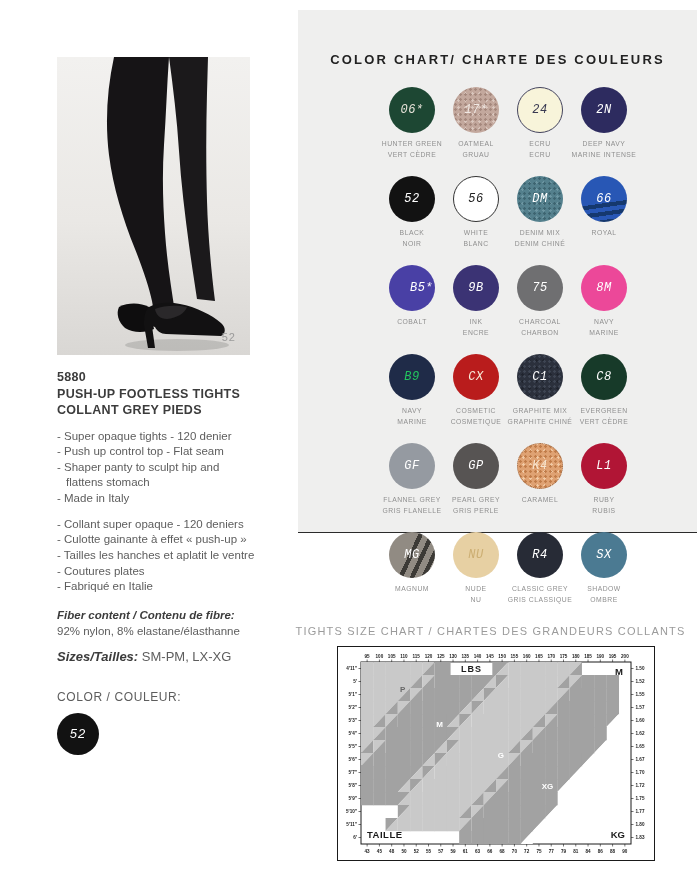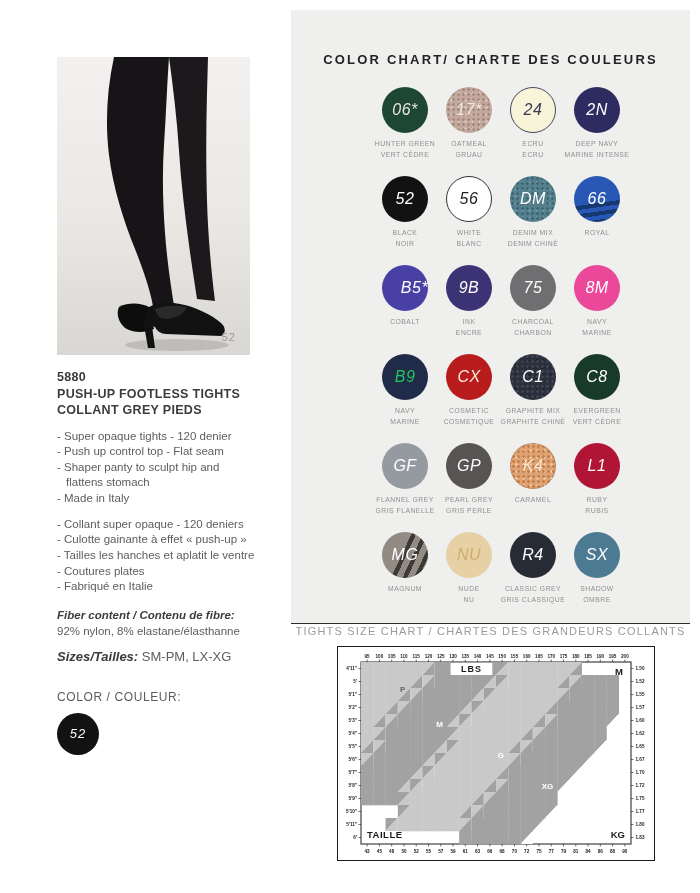--- a/index.html
+++ b/index.html
@@ -17,26 +17,26 @@
   ul.bullets li{padding-left:9px;text-indent:-9px;}
   ul.bullets li::before{content:"- ";}
   .fiber{margin:12px 0 0 0;font-size:11.5px;color:#5d5d5d;line-height:1.4;}
   .bi{font-weight:bold;font-style:italic;color:#3c3c3c;}
   .sizes{margin:10px 0 0 0;font-size:13px;color:#5d5d5d;}
   .color-label{margin:26px 0 0 0;font-size:12px;color:#5d5d5d;letter-spacing:.6px;}
   .sel-color{margin-top:9px;width:42px;height:42px;border-radius:50%;background:#121212;display:flex;align-items:center;justify-content:center;}
   .sel-color span{color:#ffffff;font-size:13px;font-style:italic;letter-spacing:1px;}
 
   
-  .color-card{position:absolute;left:291px;top:10px;width:399px;height:614px;background:#efefee;border-bottom:1.5px solid #2b2b2b;box-sizing:border-box;}
+  .color-card{position:absolute;left:298px;top:10px;width:399px;height:523px;background:#efefee;border-bottom:1.5px solid #2b2b2b;box-sizing:border-box;}
   .color-card h1{margin:0;padding-top:42px;text-align:center;font-size:13px;font-weight:bold;color:#222222;letter-spacing:2.2px;}
   .swatch-grid{margin:20px 0 0 82px;width:260px;display:grid;grid-template-columns:repeat(4,64px);grid-auto-rows:89px;}
   .cell{display:flex;flex-direction:column;align-items:center;}
   .circle{width:46px;height:46px;border-radius:50%;display:flex;align-items:center;justify-content:center;box-sizing:border-box;flex:none;}
-  .circle .code{font-size:16px;font-style:italic;letter-spacing:.5px;}
+  .circle .code{font-size:12px;font-style:italic;letter-spacing:.5px;font-family:Liberation Mono, monospace;}
   .lbl{margin-top:0;width:76px;text-align:center;font-size:6.8px;color:#8f8f8f;letter-spacing:.5px;line-height:1.6;text-transform:uppercase;}
   .lbl.en{margin-top:6px;}
   .p-speckle{background-image:radial-gradient(circle,var(--spk) 1px,transparent 1.5px),radial-gradient(circle,var(--spk2) 1px,transparent 1.4px);background-size:5px 5px,7px 7px;background-position:0 0,2px 3px;}
   .p-stripes-bottom{background-image:linear-gradient(172deg,transparent 58%,var(--stp) 58%,var(--stp) 66%,transparent 66%,transparent 74%,var(--stp) 74%,var(--stp) 82%,transparent 82%,transparent 90%,var(--stp) 90%);}
   .p-stripes-diag{background-image:linear-gradient(115deg,transparent 45%,var(--stp) 45%,var(--stp) 52%,transparent 52%,transparent 62%,var(--stp) 62%,var(--stp) 69%,transparent 69%,transparent 79%,var(--stp) 79%,var(--stp) 86%,transparent 86%);}
 
   
   .size-heading{position:absolute;left:291px;top:625px;width:399px;margin:0;text-align:center;font-size:11px;font-weight:normal;color:#9b9b9b;letter-spacing:1.2px;}
   #size-chart-svg{position:absolute;left:337px;top:646px;width:318px;height:215px;}
 </style>

